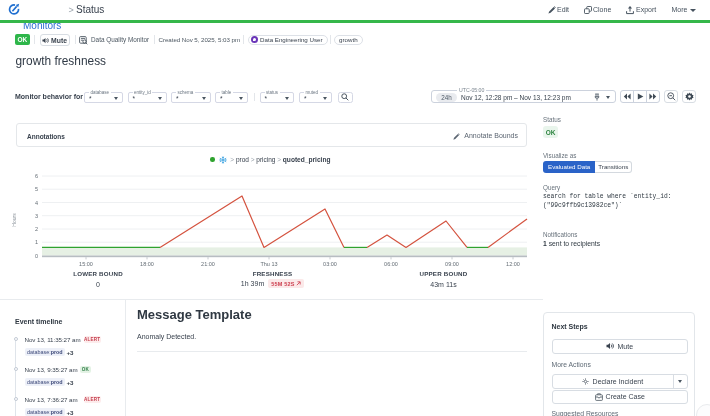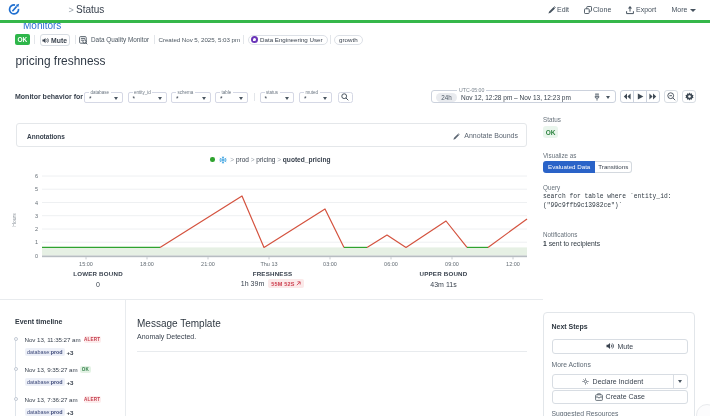--- a/index.html
+++ b/index.html
@@ -73,21 +73,21 @@
   <span style="width:7px;height:7px;border-radius:50%;background:#6a35b8;display:inline-block;margin-right:2.5px;position:relative">
     <span style="position:absolute;left:2px;top:1.5px;width:3px;height:3px;border-radius:50% 50% 50% 0;background:#fff"></span>
   </span>
   <span style="font-size:6.2px;color:#39424e">Data Engineering User</span>
 </div>
 <div class="vdiv" style="left:329.5px;top:35px;height:9px"></div>
 <div class="pillbtn" style="left:334px;top:34.5px;height:10.5px;padding:0 4px">
   <span style="font-size:6.2px;color:#39424e">growth</span>
 </div>
 
-<div class="abs" style="left:15.5px;top:54px;font-size:11.9px;color:#303a46">pricing freshness</div>
+<div class="abs" style="left:15.5px;top:54px;font-size:11.9px;color:#303a46">growth freshness</div>
 
 <div class="abs" style="left:15px;top:93px;font-size:7px;font-weight:bold;color:#39424e">Monitor behavior for</div>
 <div class="selbox" style="left:84px;top:91.5px;width:39px">
     <span class="sellab">database</span>
     <span class="selstar">*</span>
     <span class="selcaret"></span>
   </div>
 <div class="selbox" style="left:127.5px;top:91.5px;width:39.5px">
     <span class="sellab">entity_id</span>
     <span class="selstar">*</span>
@@ -280,21 +280,21 @@
 <div class="badge" style="left:80px;top:365.5px;width:11px;height:7px;background:#e3f2e4;color:#33804a;font-size:4.6px;letter-spacing:0.2px">OK</div>
 <div class="abs" style="left:24.5px;top:378px;height:7.8px;background:#edf0f8;border-radius:2px;padding:1px 2.5px;font-size:5.4px;color:#3e4a7a">database:<b>prod</b></div>
 <div class="abs" style="left:66.5px;top:378.8px;font-size:6.2px;font-weight:bold;color:#39424e">+3</div>
 
 <div class="abs" style="left:13.5px;top:396.5px;width:4.5px;height:4.5px;border:1px solid #c3cbd5;border-radius:50%;background:#fff"></div>
 <div class="abs" style="left:24.5px;top:396px;font-size:6.2px;letter-spacing:-0.05px;color:#39424e">Nov 13, 7:36:27 am</div>
 <div class="badge" style="left:83.7px;top:395.5px;width:17px;height:7px;background:#fdecec;color:#c43d4d;font-size:4.6px;letter-spacing:0.2px">ALERT</div>
 <div class="abs" style="left:24.5px;top:408px;height:7.8px;background:#edf0f8;border-radius:2px;padding:1px 2.5px;font-size:5.4px;color:#3e4a7a">database:<b>prod</b></div>
 <div class="abs" style="left:66.5px;top:408.8px;font-size:6.2px;font-weight:bold;color:#39424e">+3</div>
 
-<div class="abs" style="left:137px;top:318px;font-size:10px;font-weight:normal;color:#2f3842">Message Template</div>
+<div class="abs" style="left:137px;top:307px;font-size:13px;font-weight:bold;color:#2f3842">Message Template</div>
 <div class="abs" style="left:137px;top:333px;font-size:7px;color:#39424e">Anomaly Detected.</div>
 <div class="abs" style="left:137px;top:351px;width:390px;height:1px;background:#e8ebee"></div>
 
 <div class="abs" style="left:543px;top:312px;width:152px;height:112px;border:1px solid #e2e6ea;border-radius:4px;background:#fff"></div>
 <div class="abs" style="left:551.5px;top:322.8px;font-size:7px;font-weight:bold;color:#2f3842">Next Steps</div>
 <div class="btn" style="left:551.5px;top:339px;width:136.5px;height:14.5px">
   <svg width="8" height="8" viewBox="0 0 8 8" style="margin-right:3px">
       <path d="M0.5 2.8 H2 L4 1 V7 L2 5.2 H0.5 Z" fill="#39424e"></path>
       <path d="M5.2 2.6 A2 2 0 0 1 5.2 5.4 M6.3 1.5 A3.4 3.4 0 0 1 6.3 6.5" stroke="#39424e" stroke-width="0.9" fill="none"></path>
     </svg>

